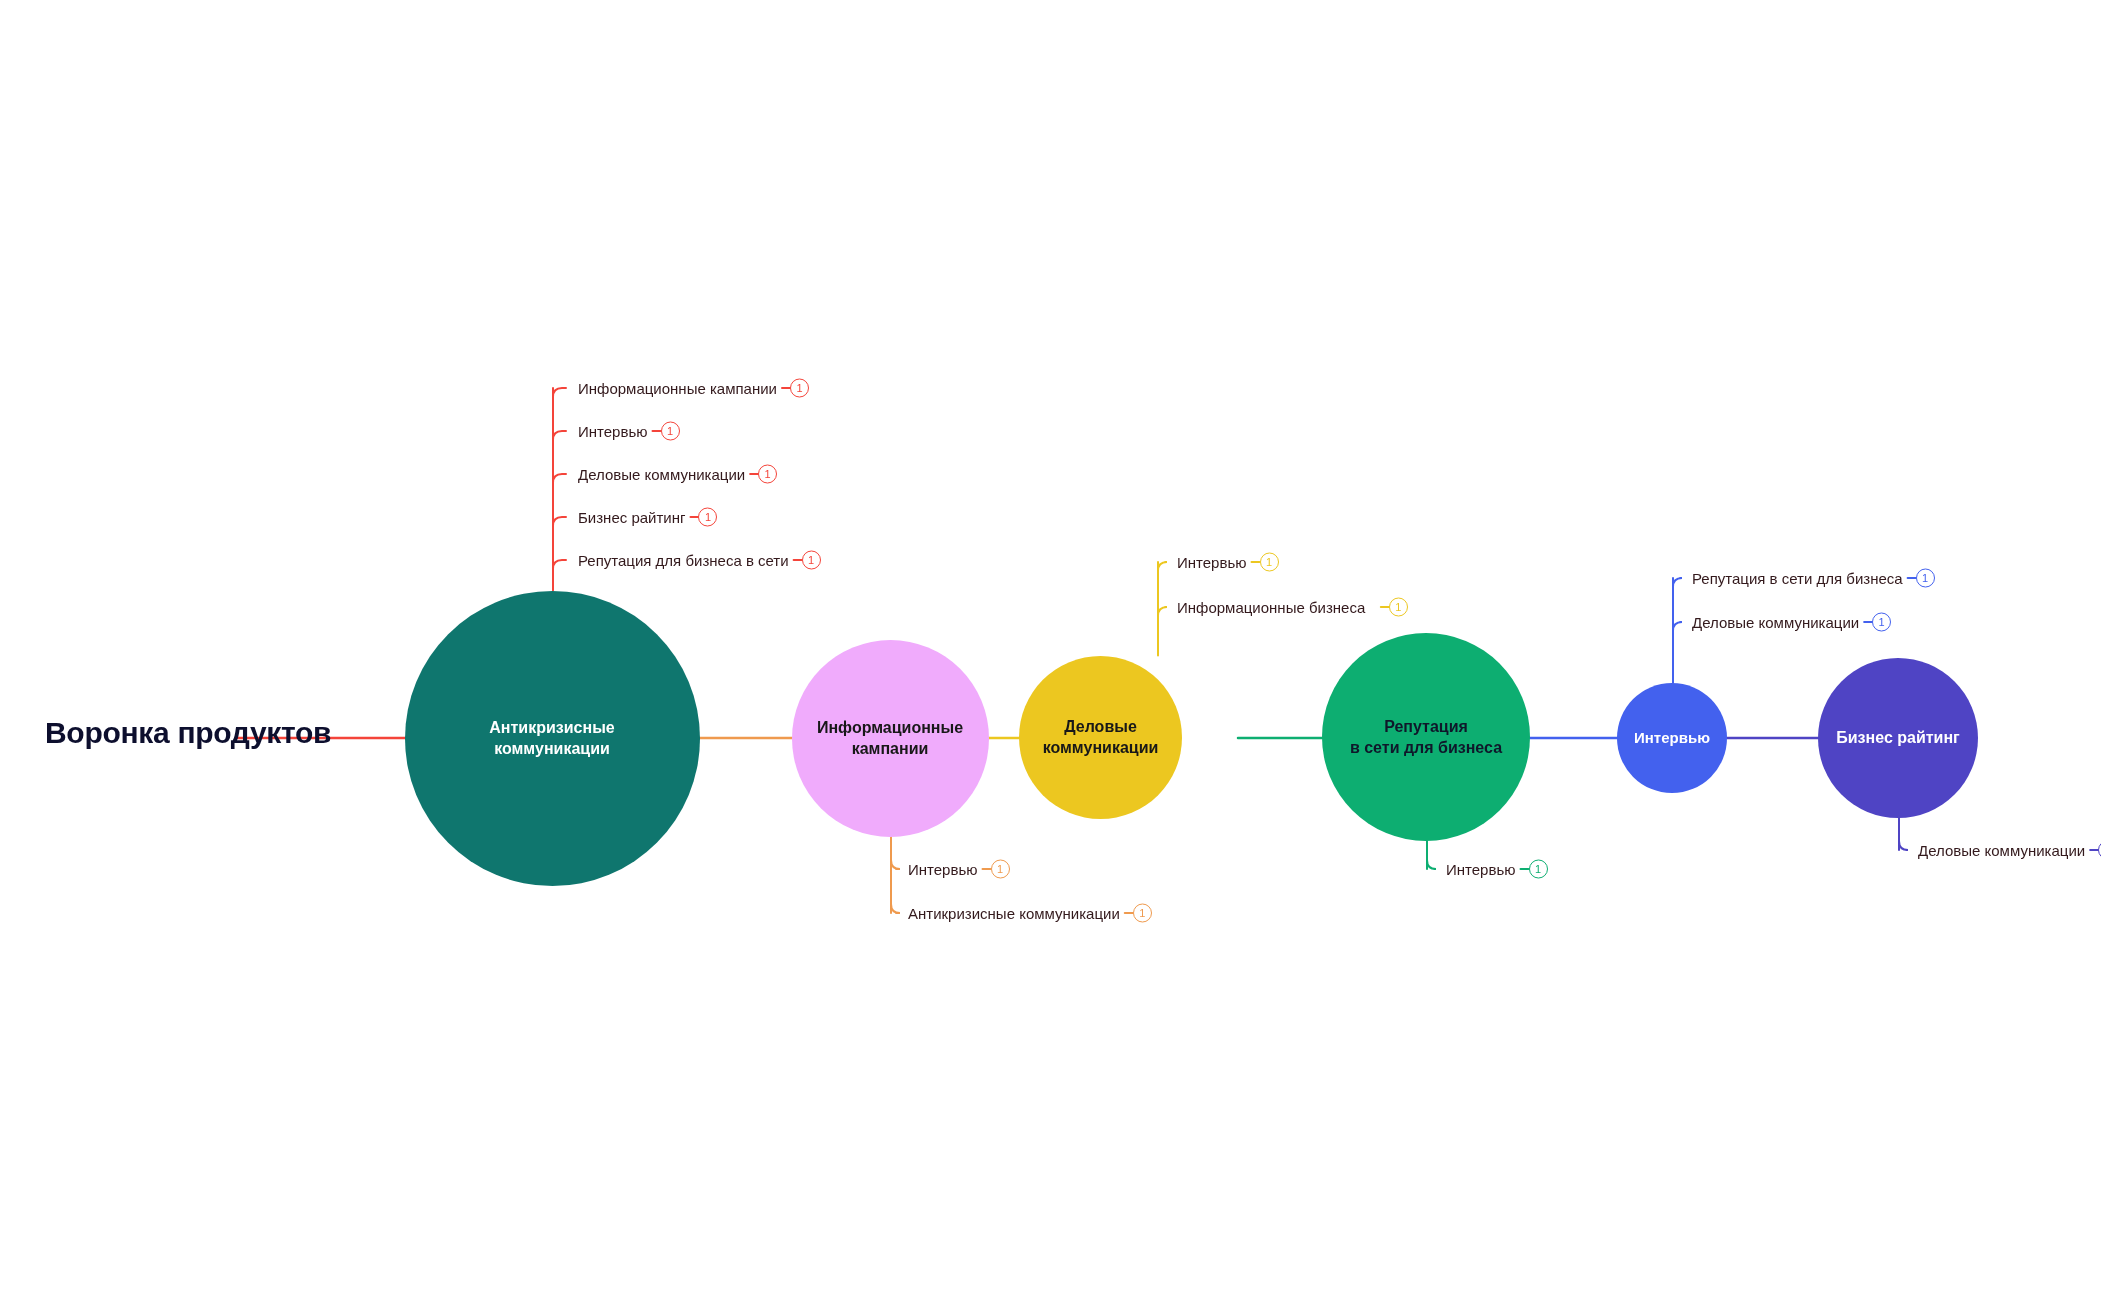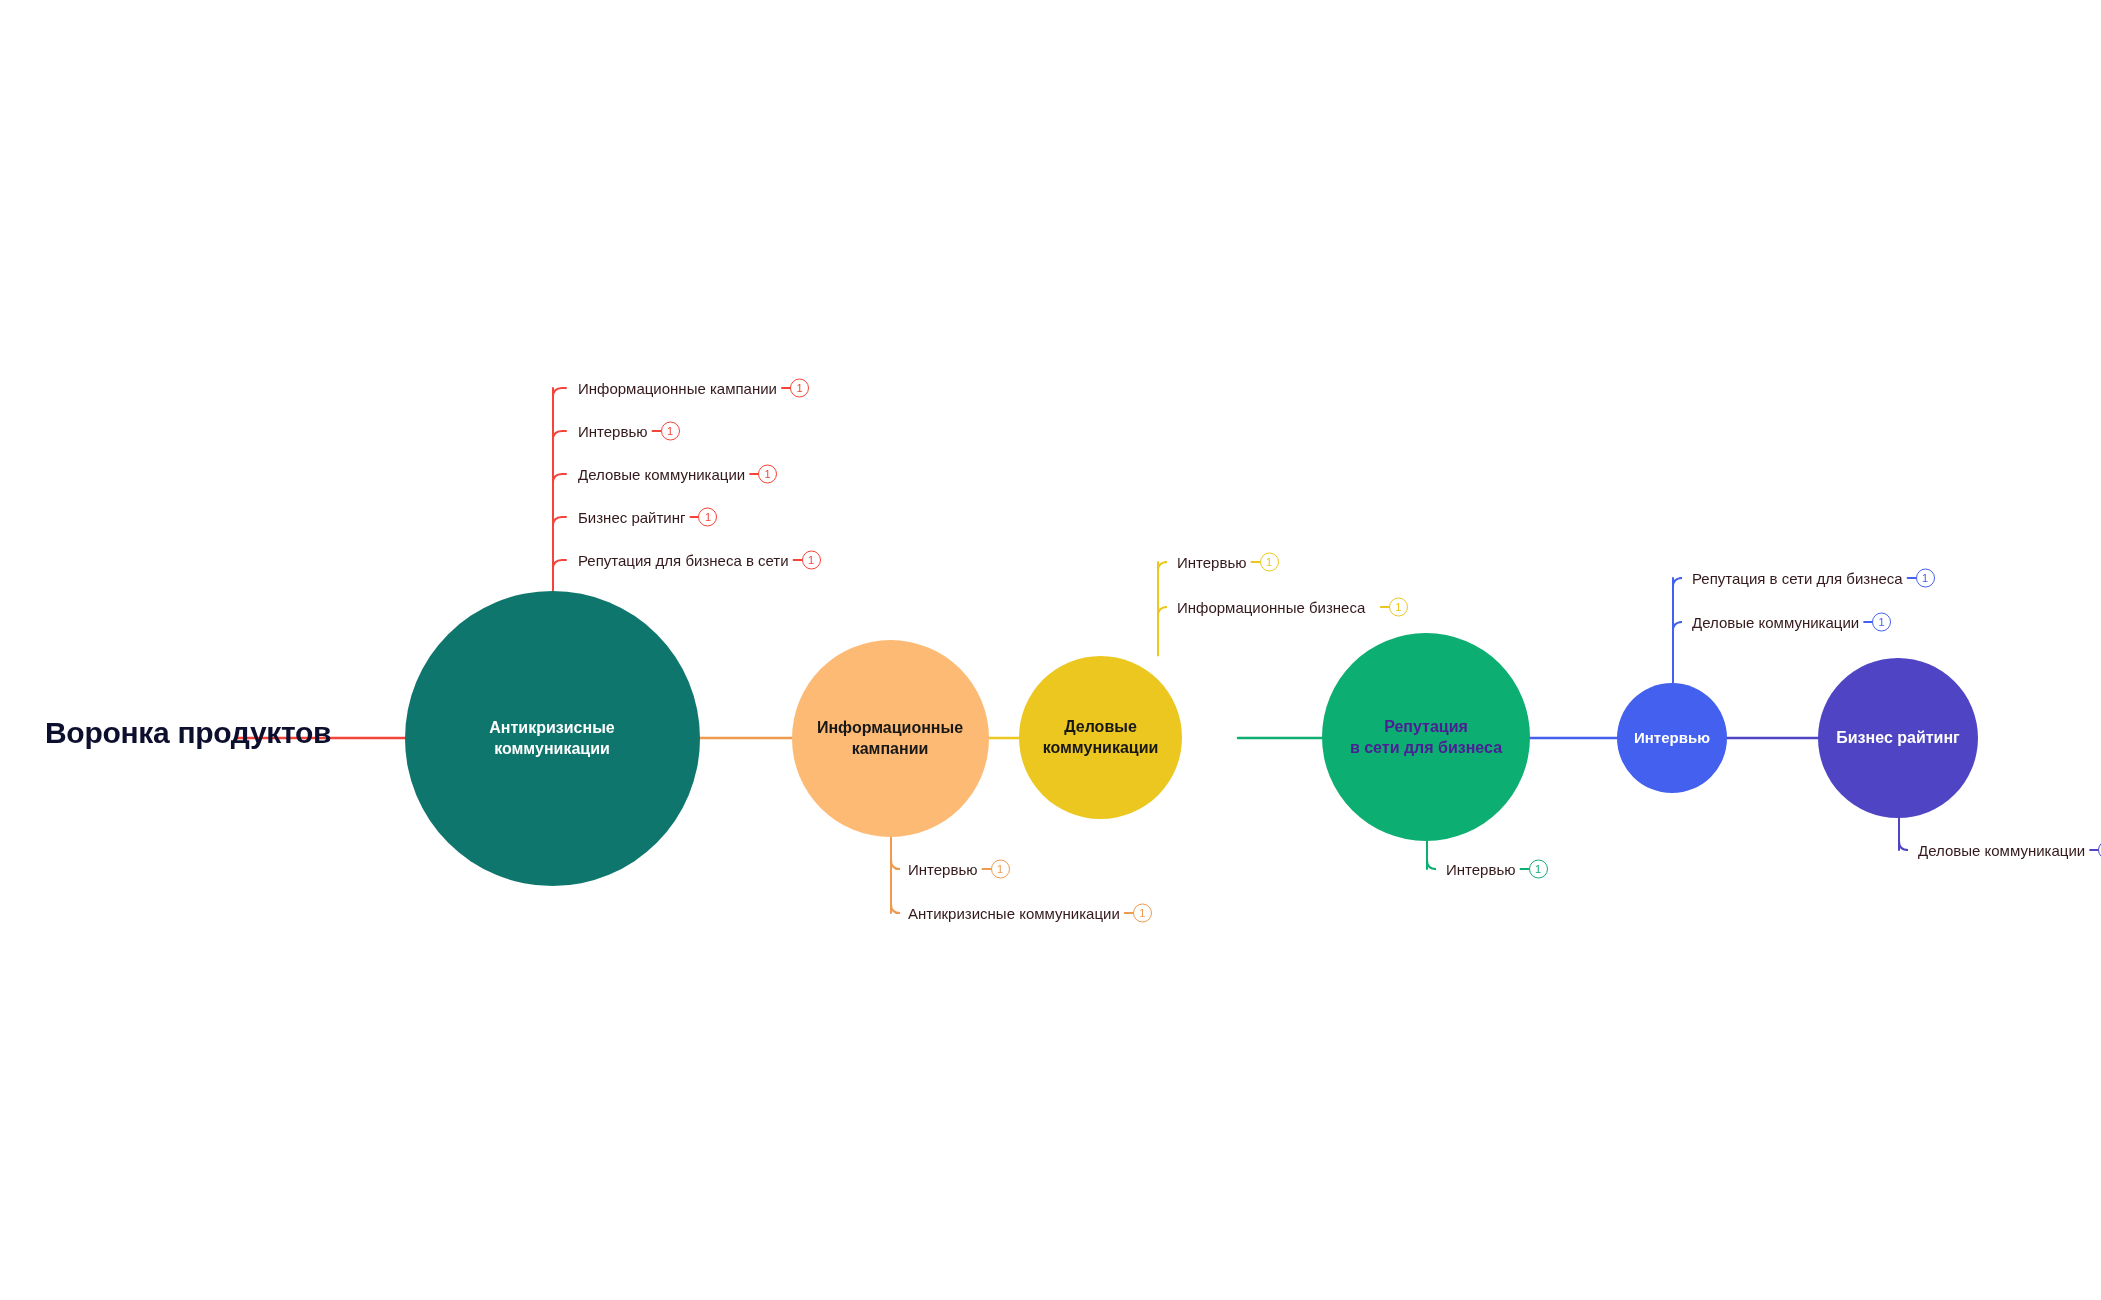--- a/index.html
+++ b/index.html
@@ -99,29 +99,29 @@
       <line x1="2090.140625" y1="850" x2="2098.140625" y2="850" stroke="#4f44c4" stroke-width="2" stroke-linecap="round"></line>
     </svg>
 
   <div class="root-title">Воронка продуктов</div>
 
   <div id="node-layer">
       <div class="node" style="left: 404.5px; top: 590.5px; width: 295px; height: 295px; background: #0f766e; color: rgb(255, 255, 255); font-size: 16px;">
         <span>Антикризисные
 коммуникации</span>
       </div>
-      <div class="node" style="left: 791.5px; top: 639.5px; width: 197px; height: 197px; background: #fdba74; color: rgb(24, 24, 24); font-size: 16px;">
+      <div class="node" style="left: 791.5px; top: 639.5px; width: 197px; height: 197px; background: #f0abfc; color: rgb(24, 24, 24); font-size: 16px;">
         <span>Информационные
 кампании</span>
       </div>
       <div class="node" style="left: 1019px; top: 655.5px; width: 163px; height: 163px; background: rgb(236, 199, 32); color: rgb(24, 24, 24); font-size: 16px;">
         <span>Деловые
 коммуникации</span>
       </div>
-      <div class="node" style="left: 1322px; top: 633px; width: 208px; height: 208px; background: rgb(13, 174, 113); color: #4c1d95; font-size: 16px; text-align: center;">
+      <div class="node" style="left: 1322px; top: 633px; width: 208px; height: 208px; background: rgb(13, 174, 113); color: #0f172a; font-size: 16px; text-align: center;">
         <span>Репутация
 в сети для бизнеса</span>
       </div>
       <div class="node" style="left: 1617px; top: 683px; width: 110px; height: 110px; background: rgb(67, 97, 238); color: rgb(255, 255, 255); font-size: 15px;">
         <span>Интервью</span>
       </div>
       <div class="node" style="left: 1818px; top: 658px; width: 160px; height: 160px; background: rgb(79, 68, 196); color: rgb(255, 255, 255); font-size: 16px;">
         <span>Бизнес райтинг</span>
       </div>
     </div>

